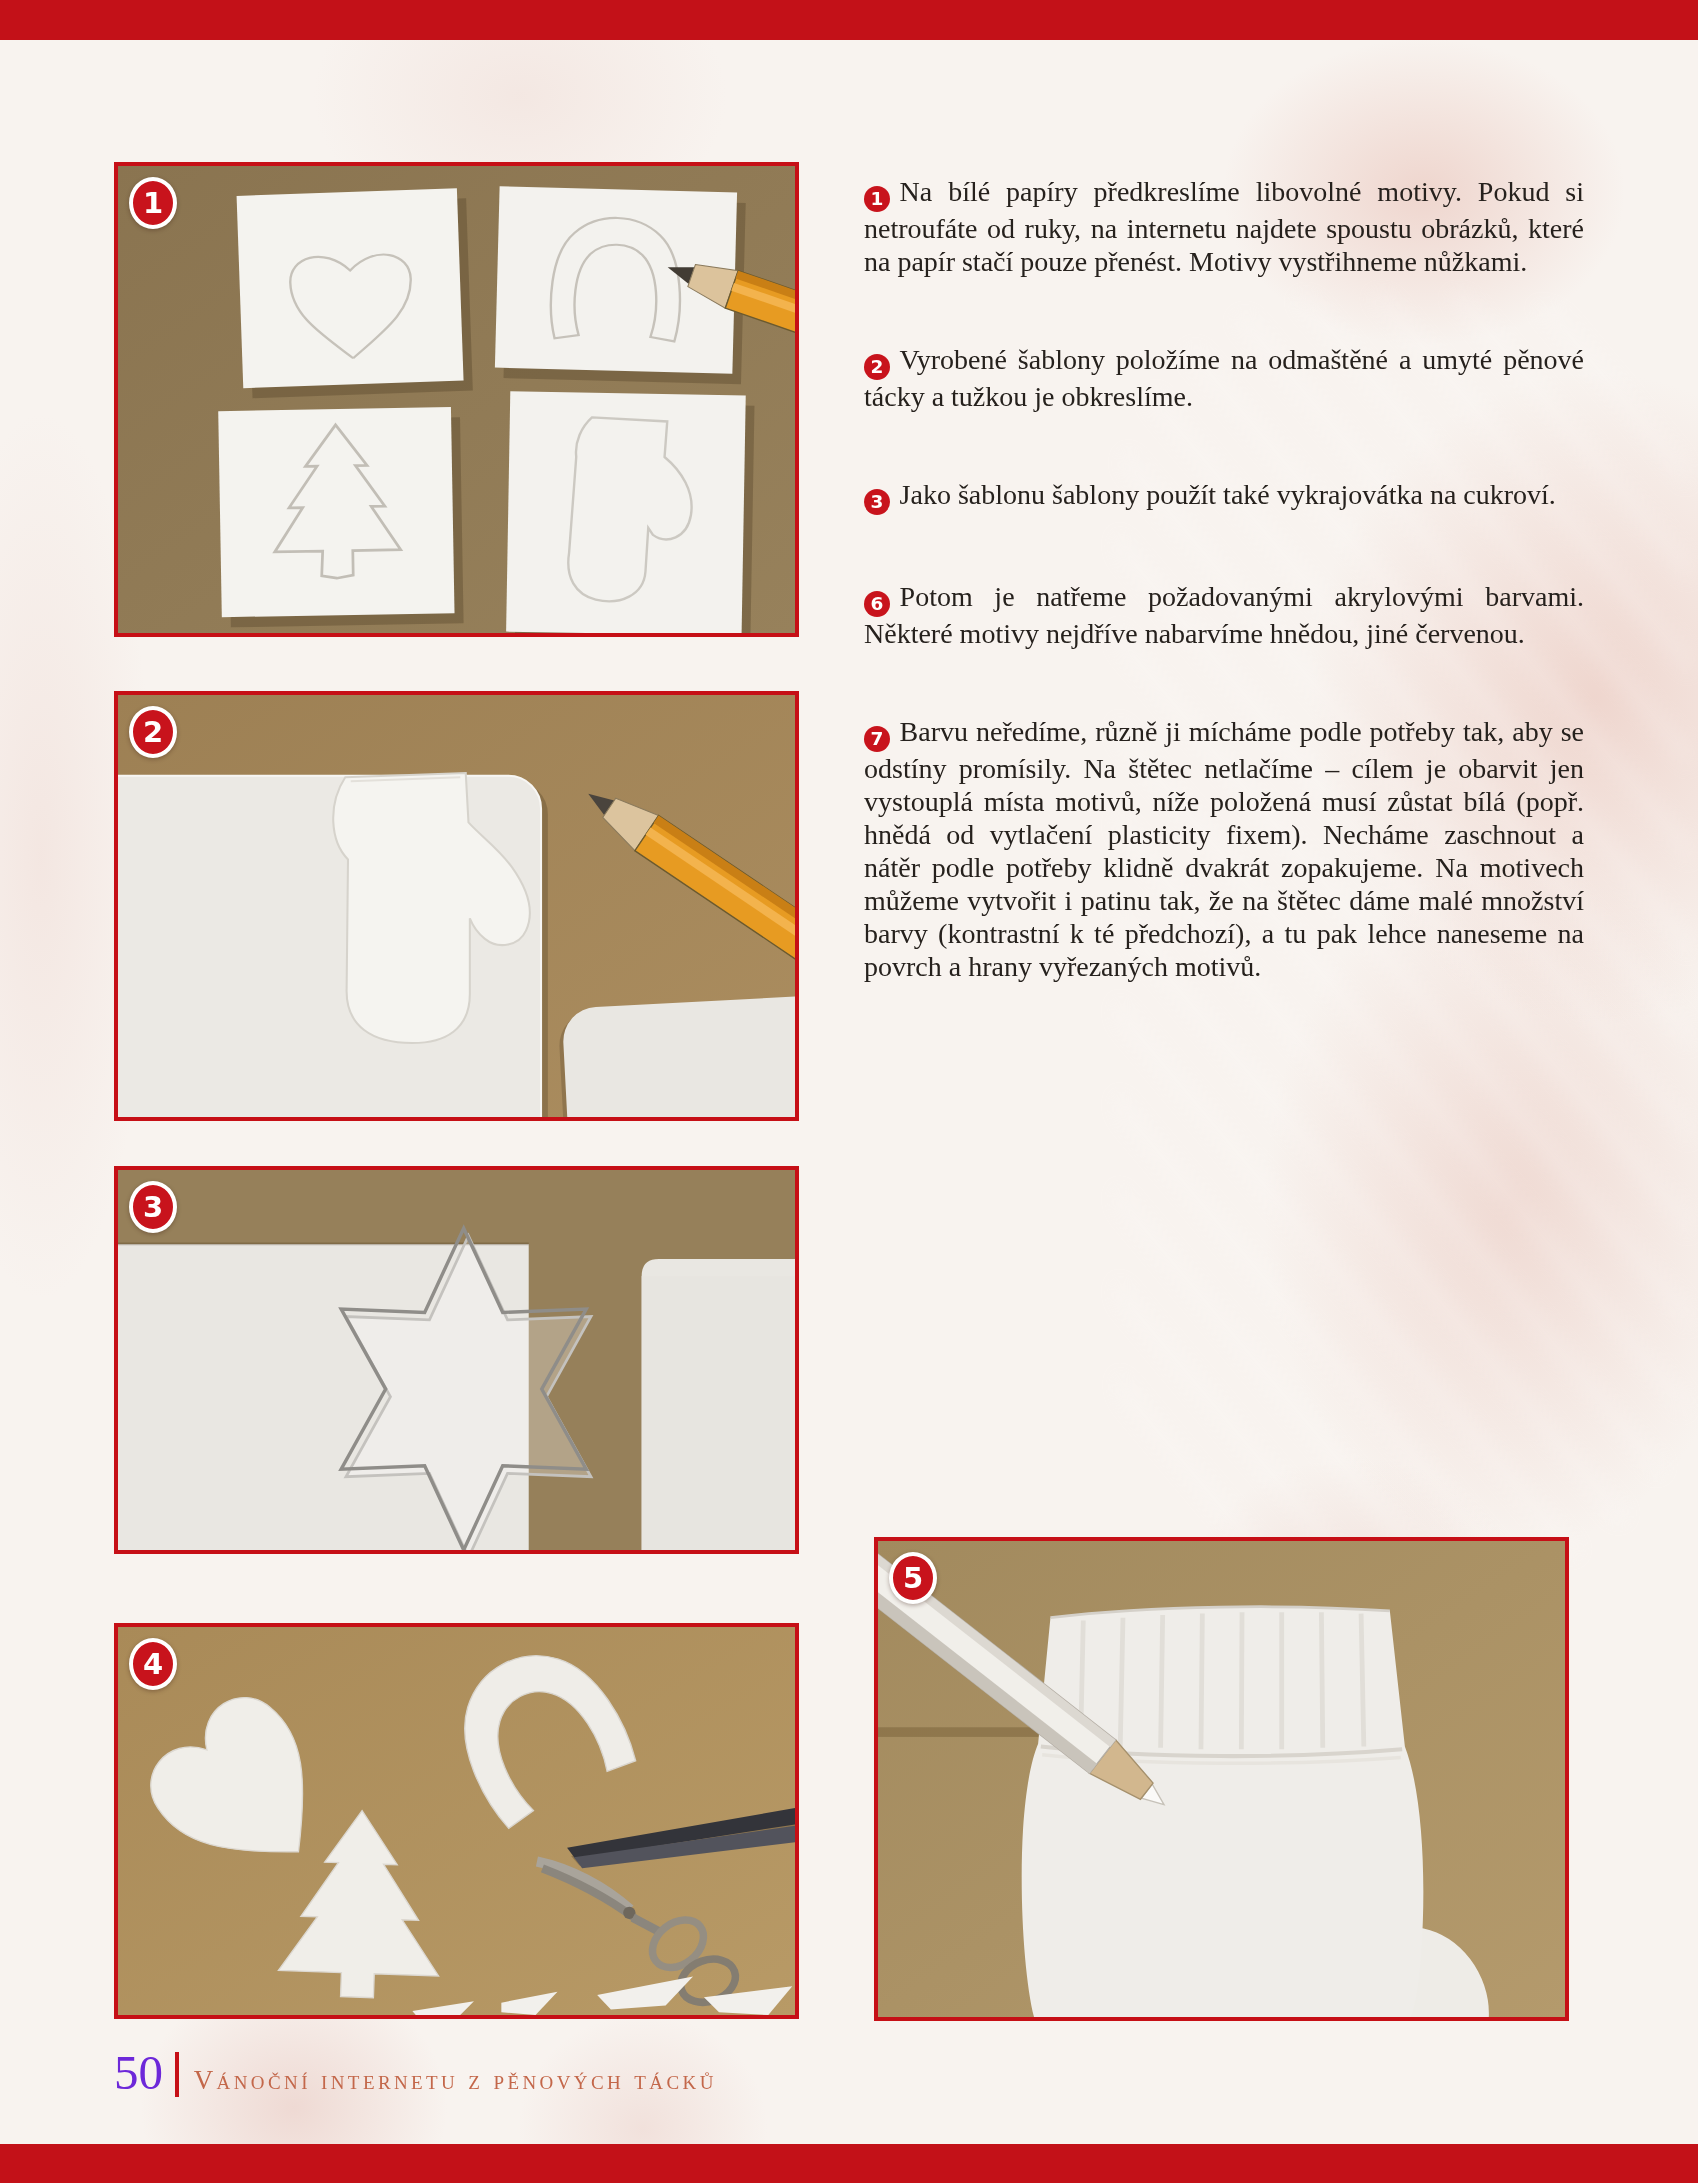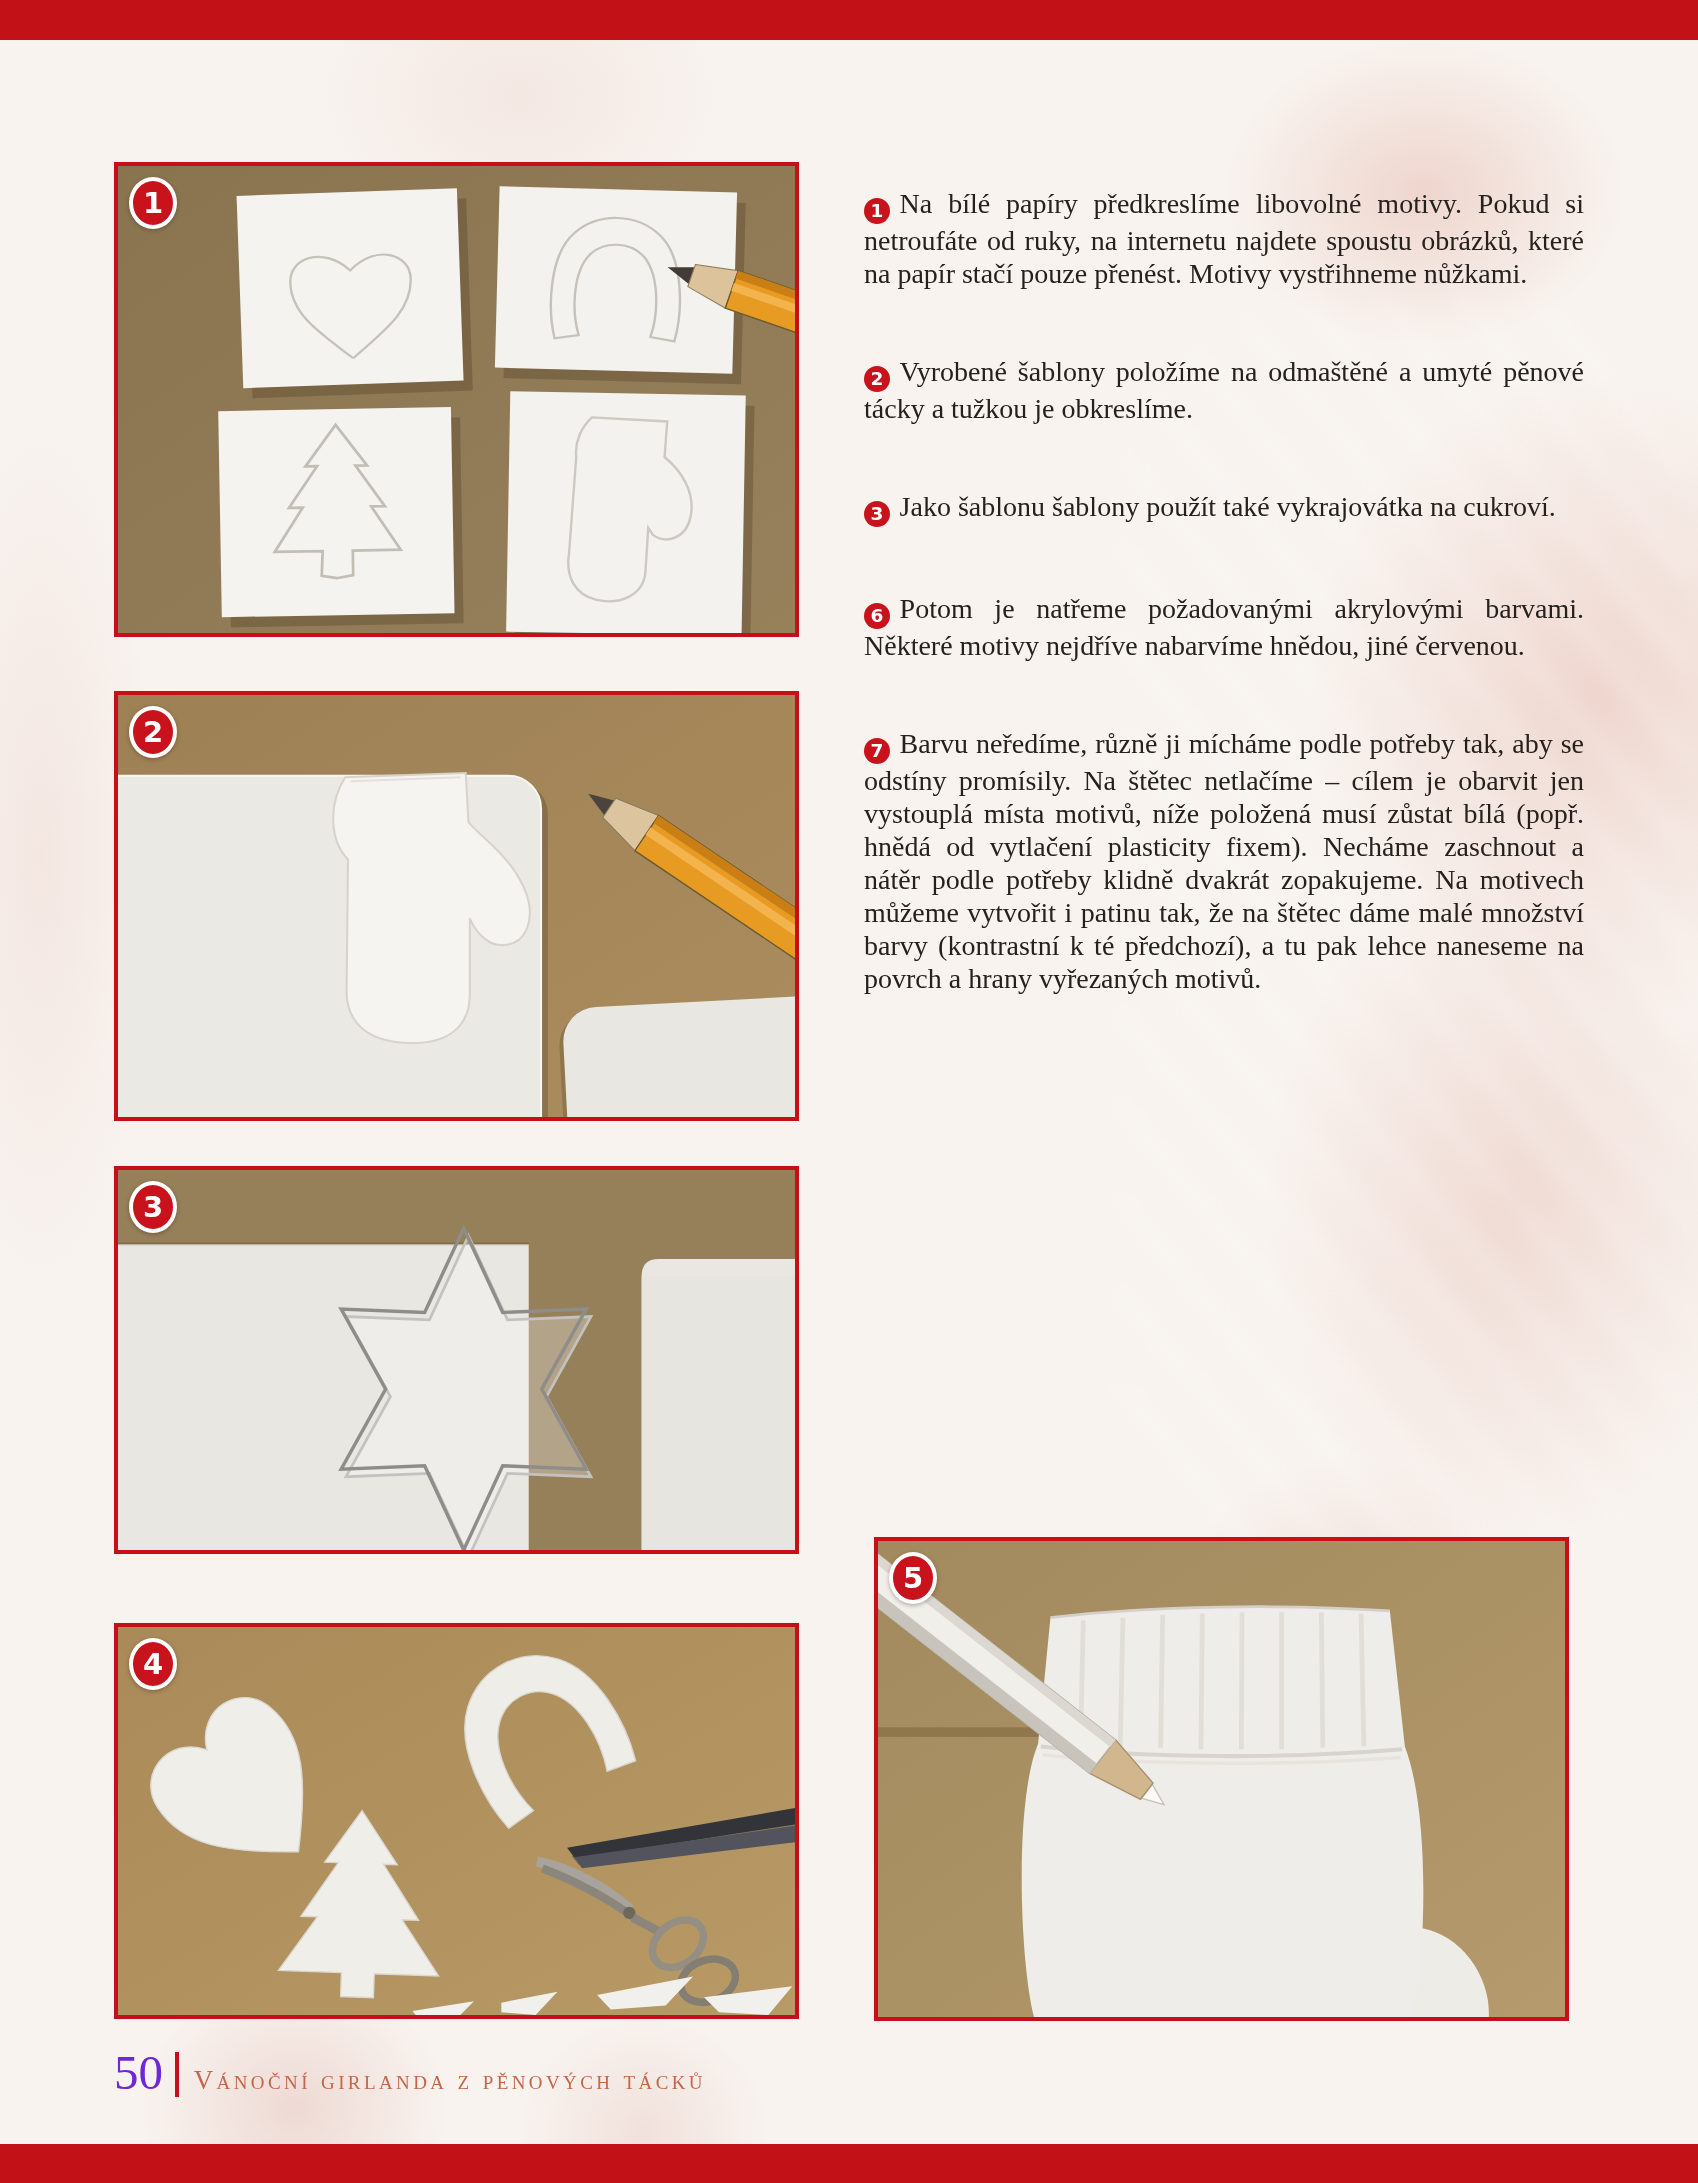--- a/index.html
+++ b/index.html
@@ -30,21 +30,21 @@
   .p3{left:114px;top:1166px;width:685px;height:388px;}
   .p4{left:114px;top:1623px;width:685px;height:396px;}
   .p5{left:874px;top:1537px;width:695px;height:484px;}
 
   .pbadge{position:absolute;left:11px;top:11px;width:40px;height:44px;border-radius:50%;
     background:#c8131c;border:4.1px solid #ffffff;color:#fff;
     font:bold 29px/44px "DejaVu Sans", sans-serif;text-align:center;
     box-shadow:0 1.4px 4.1px rgba(60,30,20,.35);}
 
   .steps{position:absolute;left:864px;top:172px;width:720px;color:#26211d;}
-  .step{margin:15px 0 65px 0;font-size:28px;line-height:33px;text-align:justify;}
+  .step{margin:3px 0 65px 0;font-size:28px;line-height:33px;text-align:justify;}
   .tbadge{display:inline-block;width:26px;height:26px;border-radius:50%;background:#c8131c;
     color:#fff;font:bold 18.5px/26px "DejaVu Sans", sans-serif;text-align:center;
     margin-right:9.6px;vertical-align:-4.1px;}
 
   .footer{position:absolute;left:114px;top:2048px;white-space:nowrap;}
   .pgnum{font:400 49px/49px "Liberation Serif", serif;color:#6d28d9;vertical-align:baseline;}
   .fdiv{display:inline-block;width:3.4px;height:45px;background:#c60f16;margin:0 15px 0 12.3px;vertical-align:-8.2px;}
   .ftitle{font:400 27px/49px "Liberation Serif", serif;font-variant:small-caps;
     letter-spacing:3.4px;color:#c3674a;vertical-align:baseline;}
 </style>
@@ -223,18 +223,18 @@
 
   <div class="steps">
     <p class="step"><span class="tbadge">1</span><span>Na bílé papíry předkreslíme libovolné motivy. Pokud si netroufáte od ruky, na internetu najdete spoustu obrázků, které na papír stačí pouze přenést. Motivy vystřihneme nůžkami.</span></p>
     <p class="step"><span class="tbadge">2</span><span>Vyrobené šablony položíme na odmaštěné a umyté pěnové tácky a tužkou je obkreslíme.</span></p>
     <p class="step"><span class="tbadge">3</span><span>Jako šablonu šablony použít také vykrajovátka na cukroví.</span></p>
     <p class="step"><span class="tbadge">6</span><span>Potom je natřeme požadovanými akrylovými barvami. Některé motivy nejdříve nabarvíme hnědou, jiné červenou.</span></p>
     <p class="step"><span class="tbadge">7</span><span>Barvu neředíme, různě ji mícháme podle potřeby tak, aby se odstíny promísily. Na štětec netlačíme – cílem je obarvit jen vystouplá místa motivů, níže položená musí zůstat bílá (popř. hnědá od vytlačení plasticity fixem). Necháme zaschnout a nátěr podle potřeby klidně dvakrát zopakujeme. Na motivech můžeme vytvořit i patinu tak, že na štětec dáme malé množství barvy (kontrastní k té předchozí), a tu pak lehce naneseme na povrch a hrany vyřezaných motivů.</span></p>
   </div>
 
   <div class="footer">
-    <span class="pgnum">50</span><span class="fdiv"></span><span class="ftitle">Vánoční girlanda z pěnových tácků</span>
+    <span class="pgnum">50</span><span class="fdiv"></span><span class="ftitle">Vánoční internetu z pěnových tácků</span>
   </div>
 
   <div class="bar bottom"></div>
 </div>
 
 
 </body></html>

